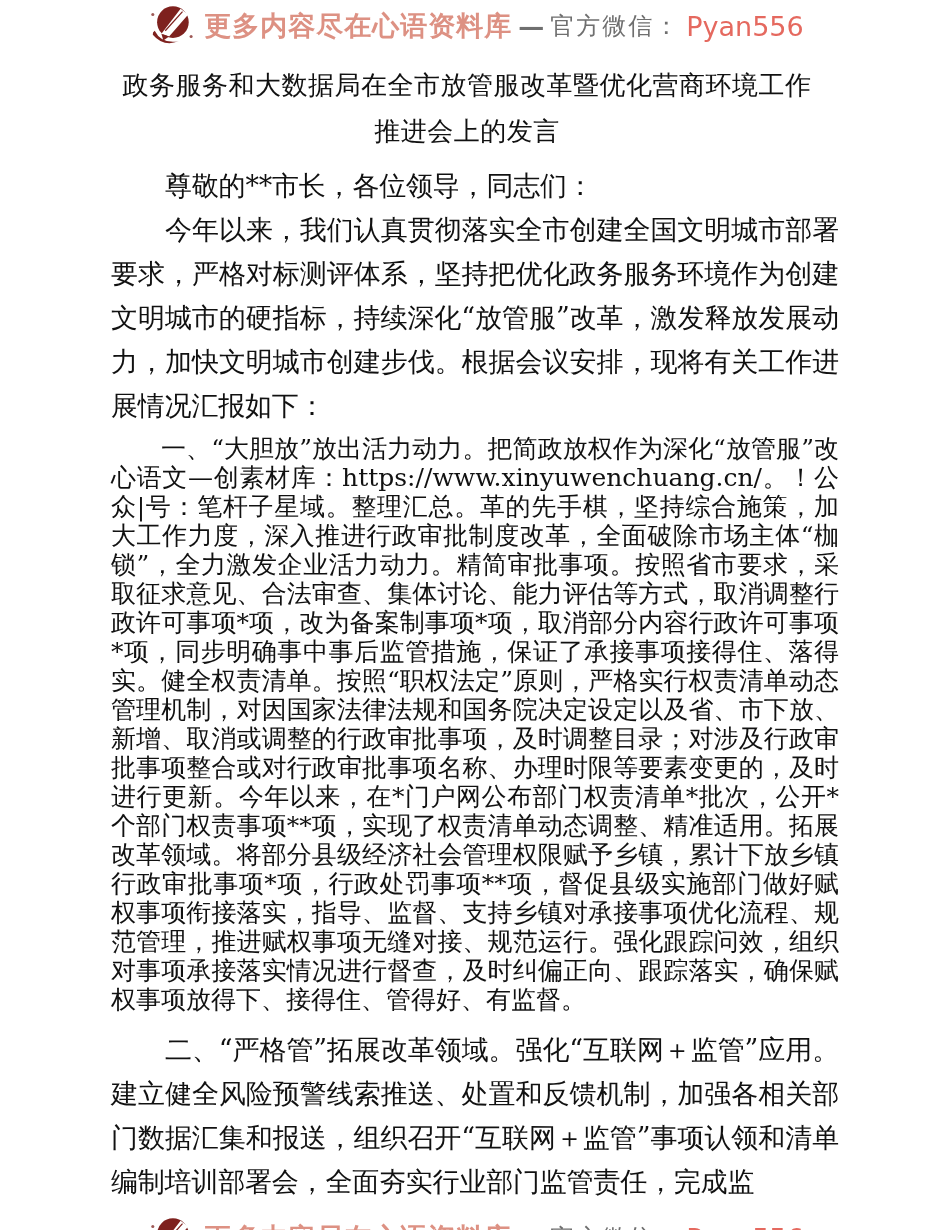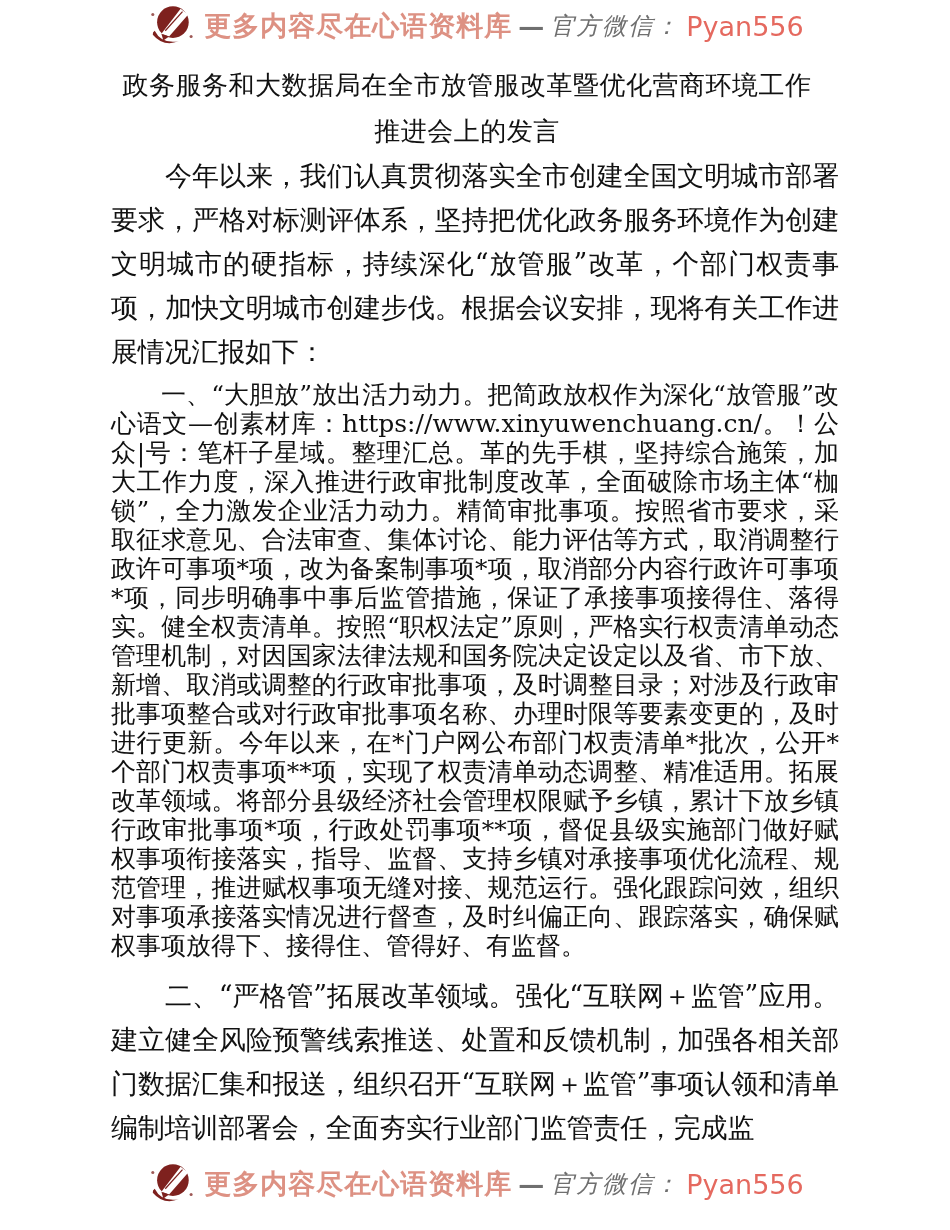--- a/index.html
+++ b/index.html
@@ -40,21 +40,20 @@
     letter-spacing: 1px;
   }
   .sep-dash {
     color: var(--label-gray, #6f6f6f);
     font-size: 26px;
     font-weight: 700;
   }
   .wechat-label {
     color: var(--label-gray, #6f6f6f);
     font-size: 24px;
-    font-style: italic;
     letter-spacing: 2px;
   }
   .wechat-id {
     color: var(--wechat-red, #e5695f);
     font-size: 27px;
     font-family: "DejaVu Sans", sans-serif;
   }
   
   .title {
     margin: 10px 16px 0 0;
@@ -110,22 +109,23 @@
       <circle cx="47" cy="35" r="1.6" fill="#7e211e" opacity="0.75"></circle>
     </svg>
     <span class="brand-text">更多内容尽在心语资料库</span>
       <span class="sep-dash">—</span>
       <span class="wechat-label">官方微信：</span>
     <span class="wechat-id">Pyan556</span>
   </div>
 
   <h1 class="title">政务服务和大数据局在全市放管服改革暨优化营商环境工作推进会上的发言</h1>
 
+  <p class="greeting">尊敬的**市长，各位领导，同志们：</p>
 
-  <p class="para-large">今年以来，我们认真贯彻落实全市创建全国文明城市部署要求，严格对标测评体系，坚持把优化政务服务环境作为创建文明城市的硬指标，持续深化“放管服”改革，个部门权责事项，加快文明城市创建步伐。根据会议安排，现将有关工作进展情况汇报如下：</p>
+  <p class="para-large">今年以来，我们认真贯彻落实全市创建全国文明城市部署要求，严格对标测评体系，坚持把优化政务服务环境作为创建文明城市的硬指标，持续深化“放管服”改革，激发释放发展动力，加快文明城市创建步伐。根据会议安排，现将有关工作进展情况汇报如下：</p>
 
   <p class="para-small">一、“大胆放”放出活力动力。把简政放权作为深化“放管服”改心语文—创素材库：https://www.xinyuwenchuang.cn/。！公众|号：笔杆子星域。整理汇总。革的先手棋，坚持综合施策，加大工作力度，深入推进行政审批制度改革，全面破除市场主体“枷锁”，全力激发企业活力动力。精简审批事项。按照省市要求，采取征求意见、合法审查、集体讨论、能力评估等方式，取消调整行政许可事项*项，改为备案制事项*项，取消部分内容行政许可事项*项，同步明确事中事后监管措施，保证了承接事项接得住、落得实。健全权责清单。按照“职权法定”原则，严格实行权责清单动态管理机制，对因国家法律法规和国务院决定设定以及省、市下放、新增、取消或调整的行政审批事项，及时调整目录；对涉及行政审批事项整合或对行政审批事项名称、办理时限等要素变更的，及时进行更新。今年以来，在*门户网公布部门权责清单*批次，公开*个部门权责事项**项，实现了权责清单动态调整、精准适用。拓展改革领域。将部分县级经济社会管理权限赋予乡镇，累计下放乡镇行政审批事项*项，行政处罚事项**项，督促县级实施部门做好赋权事项衔接落实，指导、监督、支持乡镇对承接事项优化流程、规范管理，推进赋权事项无缝对接、规范运行。强化跟踪问效，组织对事项承接落实情况进行督查，及时纠偏正向、跟踪落实，确保赋权事项放得下、接得住、管得好、有监督。</p>
 
   <p class="para-large second">二、“严格管”拓展改革领域。强化“互联网＋监管”应用。建立健全风险预警线索推送、处置和反馈机制，加强各相关部门数据汇集和报送，组织召开“互联网＋监管”事项认领和清单编制培训部署会，全面夯实行业部门监管责任，完成监</p>
 
   <div class="watermark footer">
     <svg class="logo" viewBox="0 0 52 48" aria-hidden="true">
       <circle cx="28" cy="20" r="16.5" fill="#7e211e"></circle>
       <path d="M16 32 L36 6 L44 12 L24 35 Z" fill="#ffffff"></path>
       <line x1="20" y1="29" x2="38" y2="9" stroke="#7e211e" stroke-width="1.3"></line>

